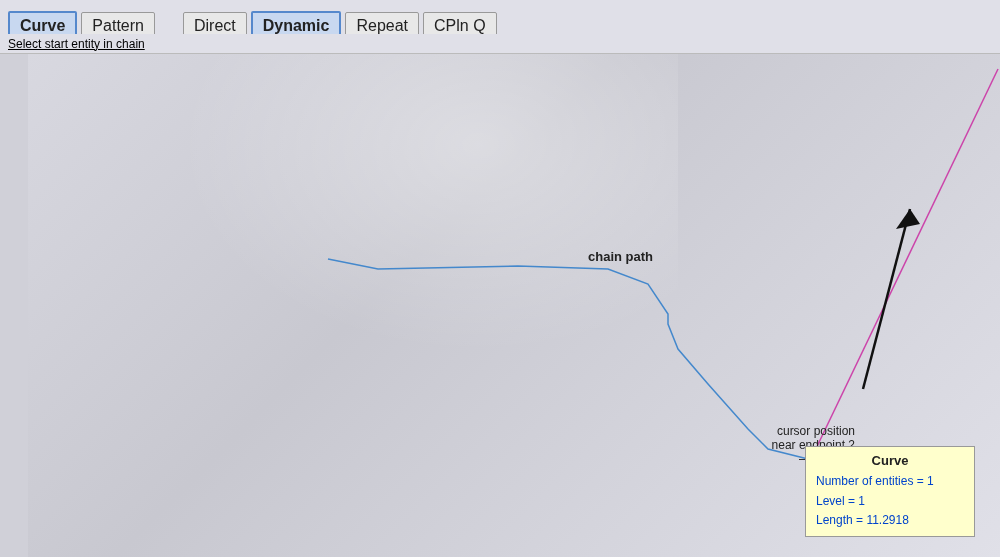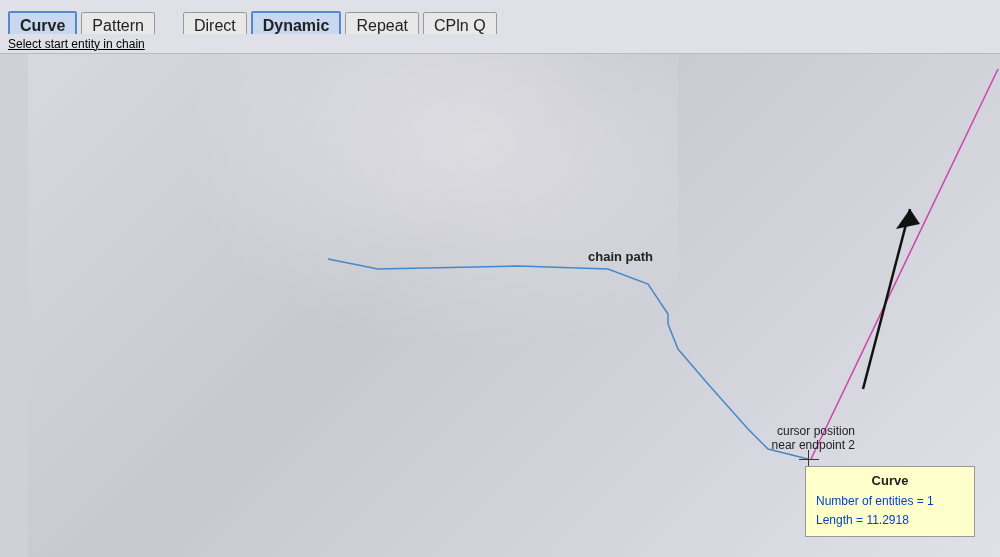--- a/index.html
+++ b/index.html
@@ -202,15 +202,16 @@
   </div>
 
   <div id="cursor-tooltip">
     <div>cursor position</div>
     <div>near endpoint 2</div>
   </div>
 
   <div id="info-box">
     <div class="info-title">Curve</div>
     <div class="info-row">Number of entities = 1</div>
+    <div class="info-row">Level = 1</div>
     <div class="info-row">Length = 11.2918</div>
   </div>
 </div>
 
 </body></html>

